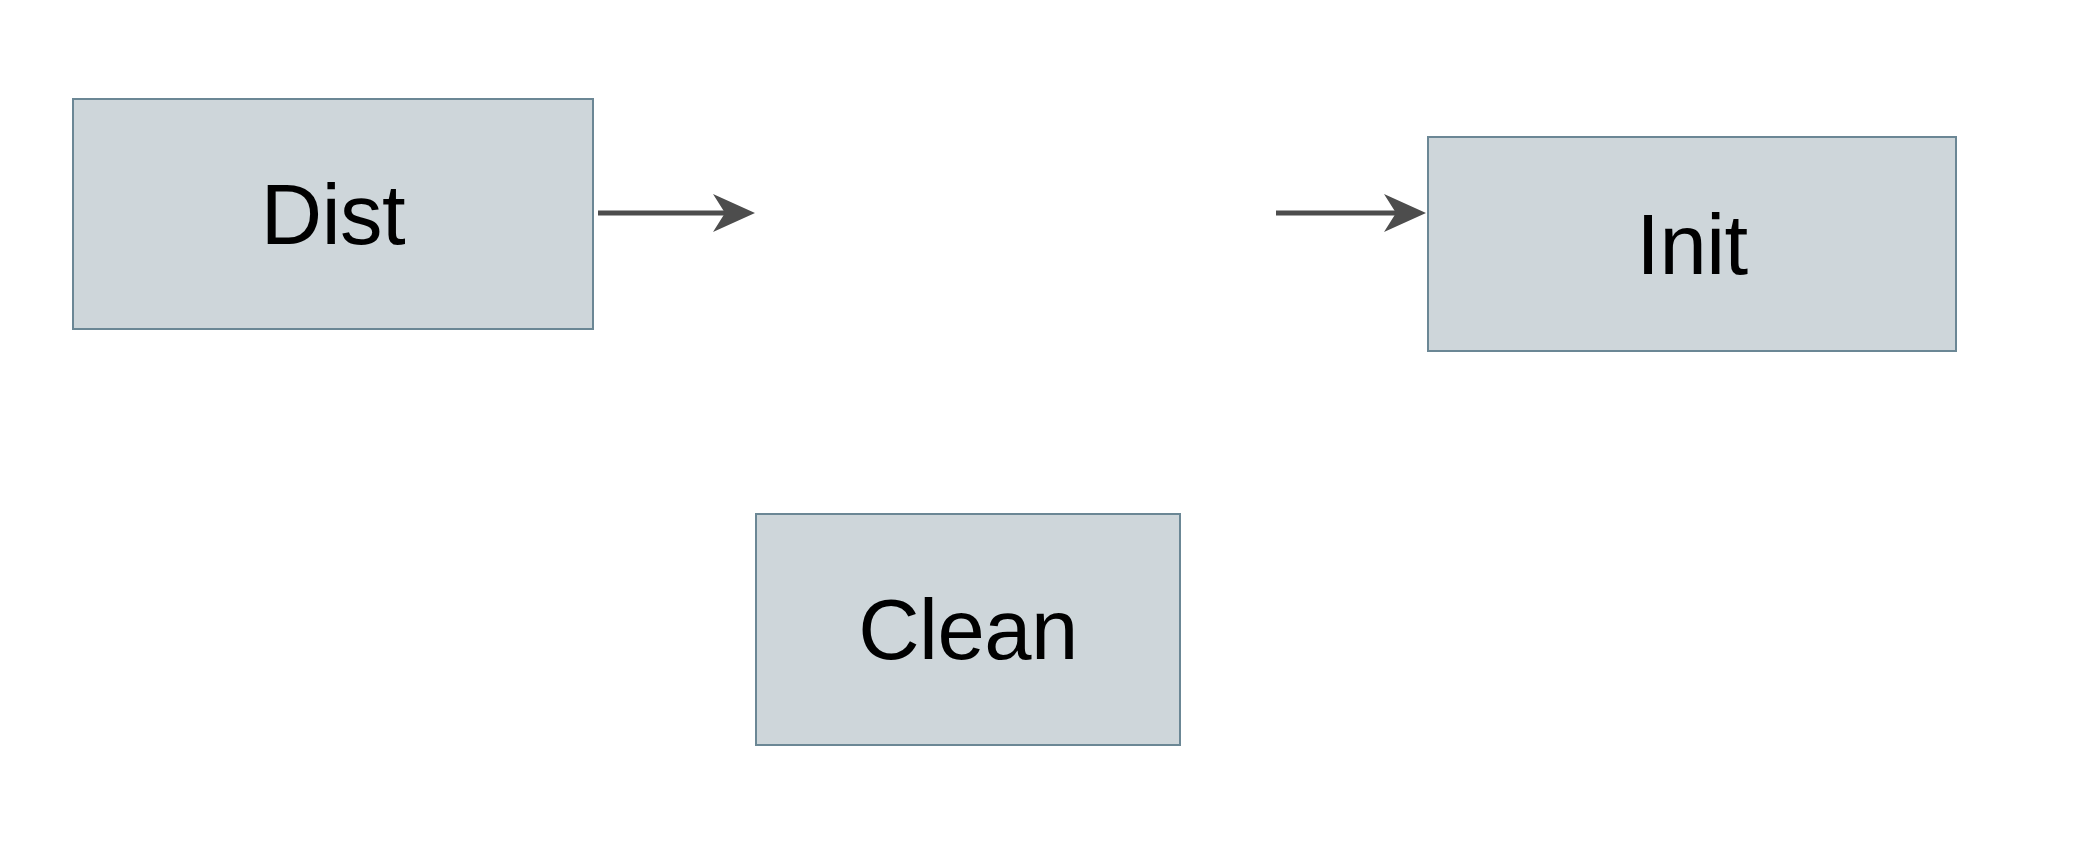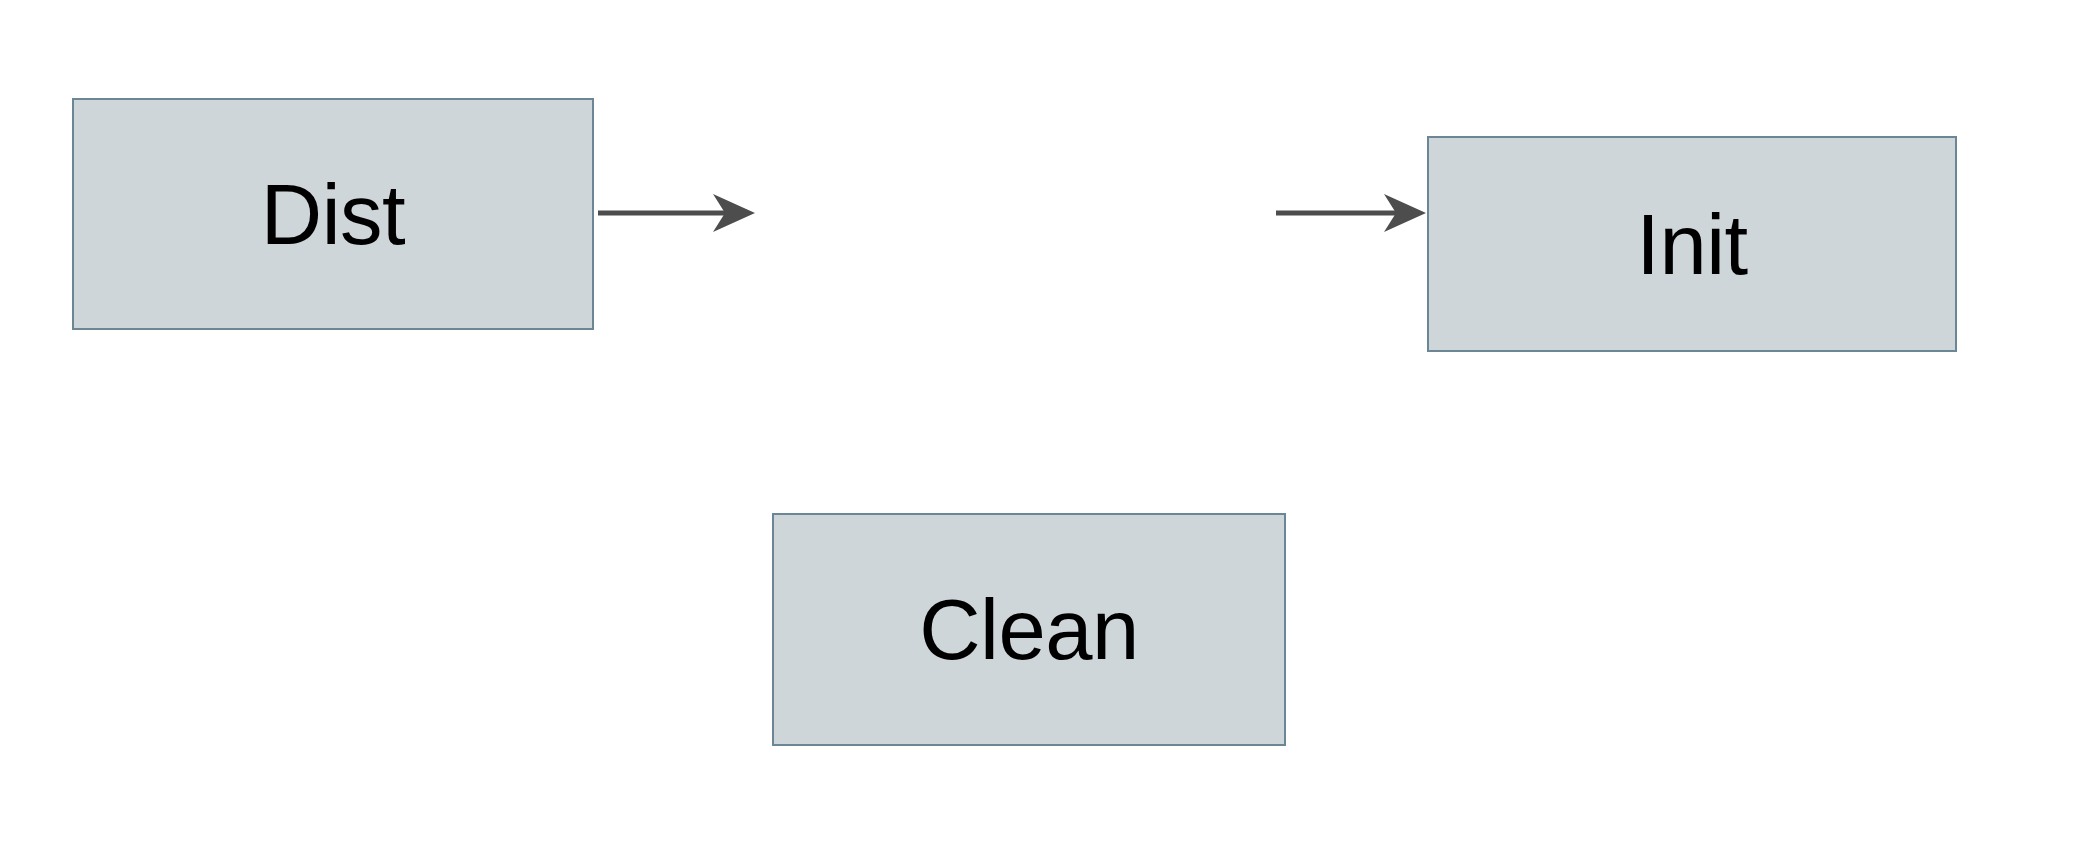--- a/index.html
+++ b/index.html
@@ -35,21 +35,21 @@
     color: #000000;
     line-height: 1;
     letter-spacing: -0.5px;
     white-space: nowrap;
     user-select: none;
   }
   
   #node-dist    { left: 72px;   top: 98px;  width: 522px; height: 232px; }
   #node-compile { left: 755px;  top: 98px;  width: 518px; height: 232px; }
   #node-init    { left: 1427px; top: 111px;  width: 530px; height: 216px; margin-top: 25px; }
-  #node-clean   { left: 772px;  top: 513px; width: 514px; height: 233px; }
+  #node-clean   { left: 755px;  top: 513px; width: 426px; height: 233px; }
 
   .edge {
     position: absolute;
     overflow: visible;
   }
   #edge-dist-compile { left: 594px;  top: 183px; width: 165px; height: 60px; }
   #edge-compile-init { left: 1272px; top: 183px; width: 158px; height: 60px; }
 </style>
 </head>
 <body>

